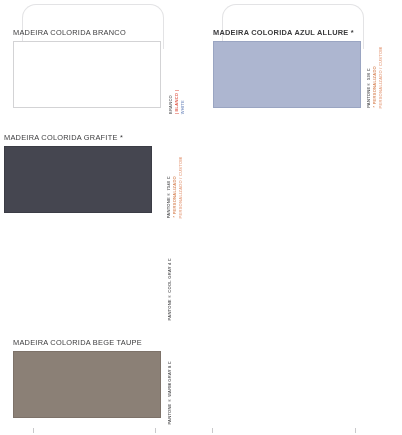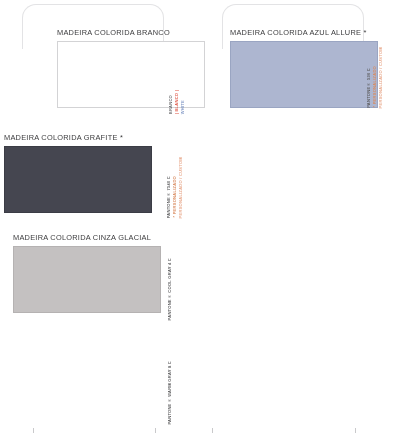--- a/index.html
+++ b/index.html
@@ -83,58 +83,58 @@
   .crop.v { width: 1px; height: 5px; }
 </style>
 </head>
 <body>
 
 <div class="sheet">
 
   <div class="arc" style="left:22px; top:4px; width:140px;"></div>
   <div class="arc" style="left:222px; top:4px; width:140px;"></div>
 
-  <div class="card" style="left:13px; top:28px;margin-left:44px;">
+  <div class="card" style="left:13px; top:28px;">
     <div class="card-title">MADEIRA COLORIDA BRANCO</div>
     <div class="chip plain" style="width:148px; height:67px; background:#ffffff;"></div>
   </div>
   <div class="caption" style="left:168px; top:42px; height:72px;">
     <span class="cap-gray">BRANCO</span>
     <span class="cap-red">| BLANCO |</span>
     <span class="cap-blue">WHITE</span>
   </div>
 
-  <div class="card" style="left:230px; top:28px;">
+  <div class="card" style="left:213px; top:28px;font-weight:bold;">
     <div class="card-title">MADEIRA COLORIDA AZUL ALLURE *</div>
     <div class="chip" style="width:148px; height:67px; background:#adb6d0; border-color:#9aa5c2;"></div>
   </div>
   <div class="caption" style="left:366px; top:42px; height:66px;">
     <span class="cap-dark">PANTONE® 536 C</span>
     <span class="cap-orange">* PERSONALIZADO</span>
     <span class="cap-peach">PERSONALIZADO / CUSTOM</span>
   </div>
 
   <div class="card" style="left:4px; top:133px;">
     <div class="card-title">MADEIRA COLORIDA GRAFITE *</div>
     <div class="chip" style="width:148px; height:67px; background:#454650; border-color:#3b3c45;"></div>
   </div>
   <div class="caption" style="left:166px; top:148px; height:70px;">
     <span class="cap-dark">PANTONE® 7540 C</span>
     <span class="cap-orange">* PERSONALIZADO</span>
     <span class="cap-peach">PERSONALIZADO / CUSTOM</span>
   </div>
 
-  <div class="card" style="left:13px; top:233px;">
-    <div class="card-title">MADEIRA COLORIDA CINZA GLACIAL</div>
-    <div class="chip" style="width:148px; height:67px; background:#c4c1c1; border-color:#b5b2b2;"></div>
-  </div>
   <div class="caption" style="left:167px; top:244px; height:76px;">
     <span class="cap-dark">PANTONE® COOL GRAY 4 C</span>
   </div>
 
+  <div class="card" style="left:13px; top:338px;">
+    <div class="card-title">MADEIRA COLORIDA BEGE TAUPE</div>
+    <div class="chip" style="width:148px; height:67px; background:#8b8076; border-color:#7d7269;"></div>
+  </div>
   <div class="caption" style="left:167px; top:349px; height:76px;">
     <span class="cap-dark">PANTONE® WARM GRAY 8 C</span>
   </div>
 
   <div class="crop v" style="left:33px;  top:428px;"></div>
   <div class="crop v" style="left:155px; top:428px;"></div>
   <div class="crop v" style="left:212px; top:428px;"></div>
   <div class="crop v" style="left:355px; top:428px;"></div>
 
 </div>

